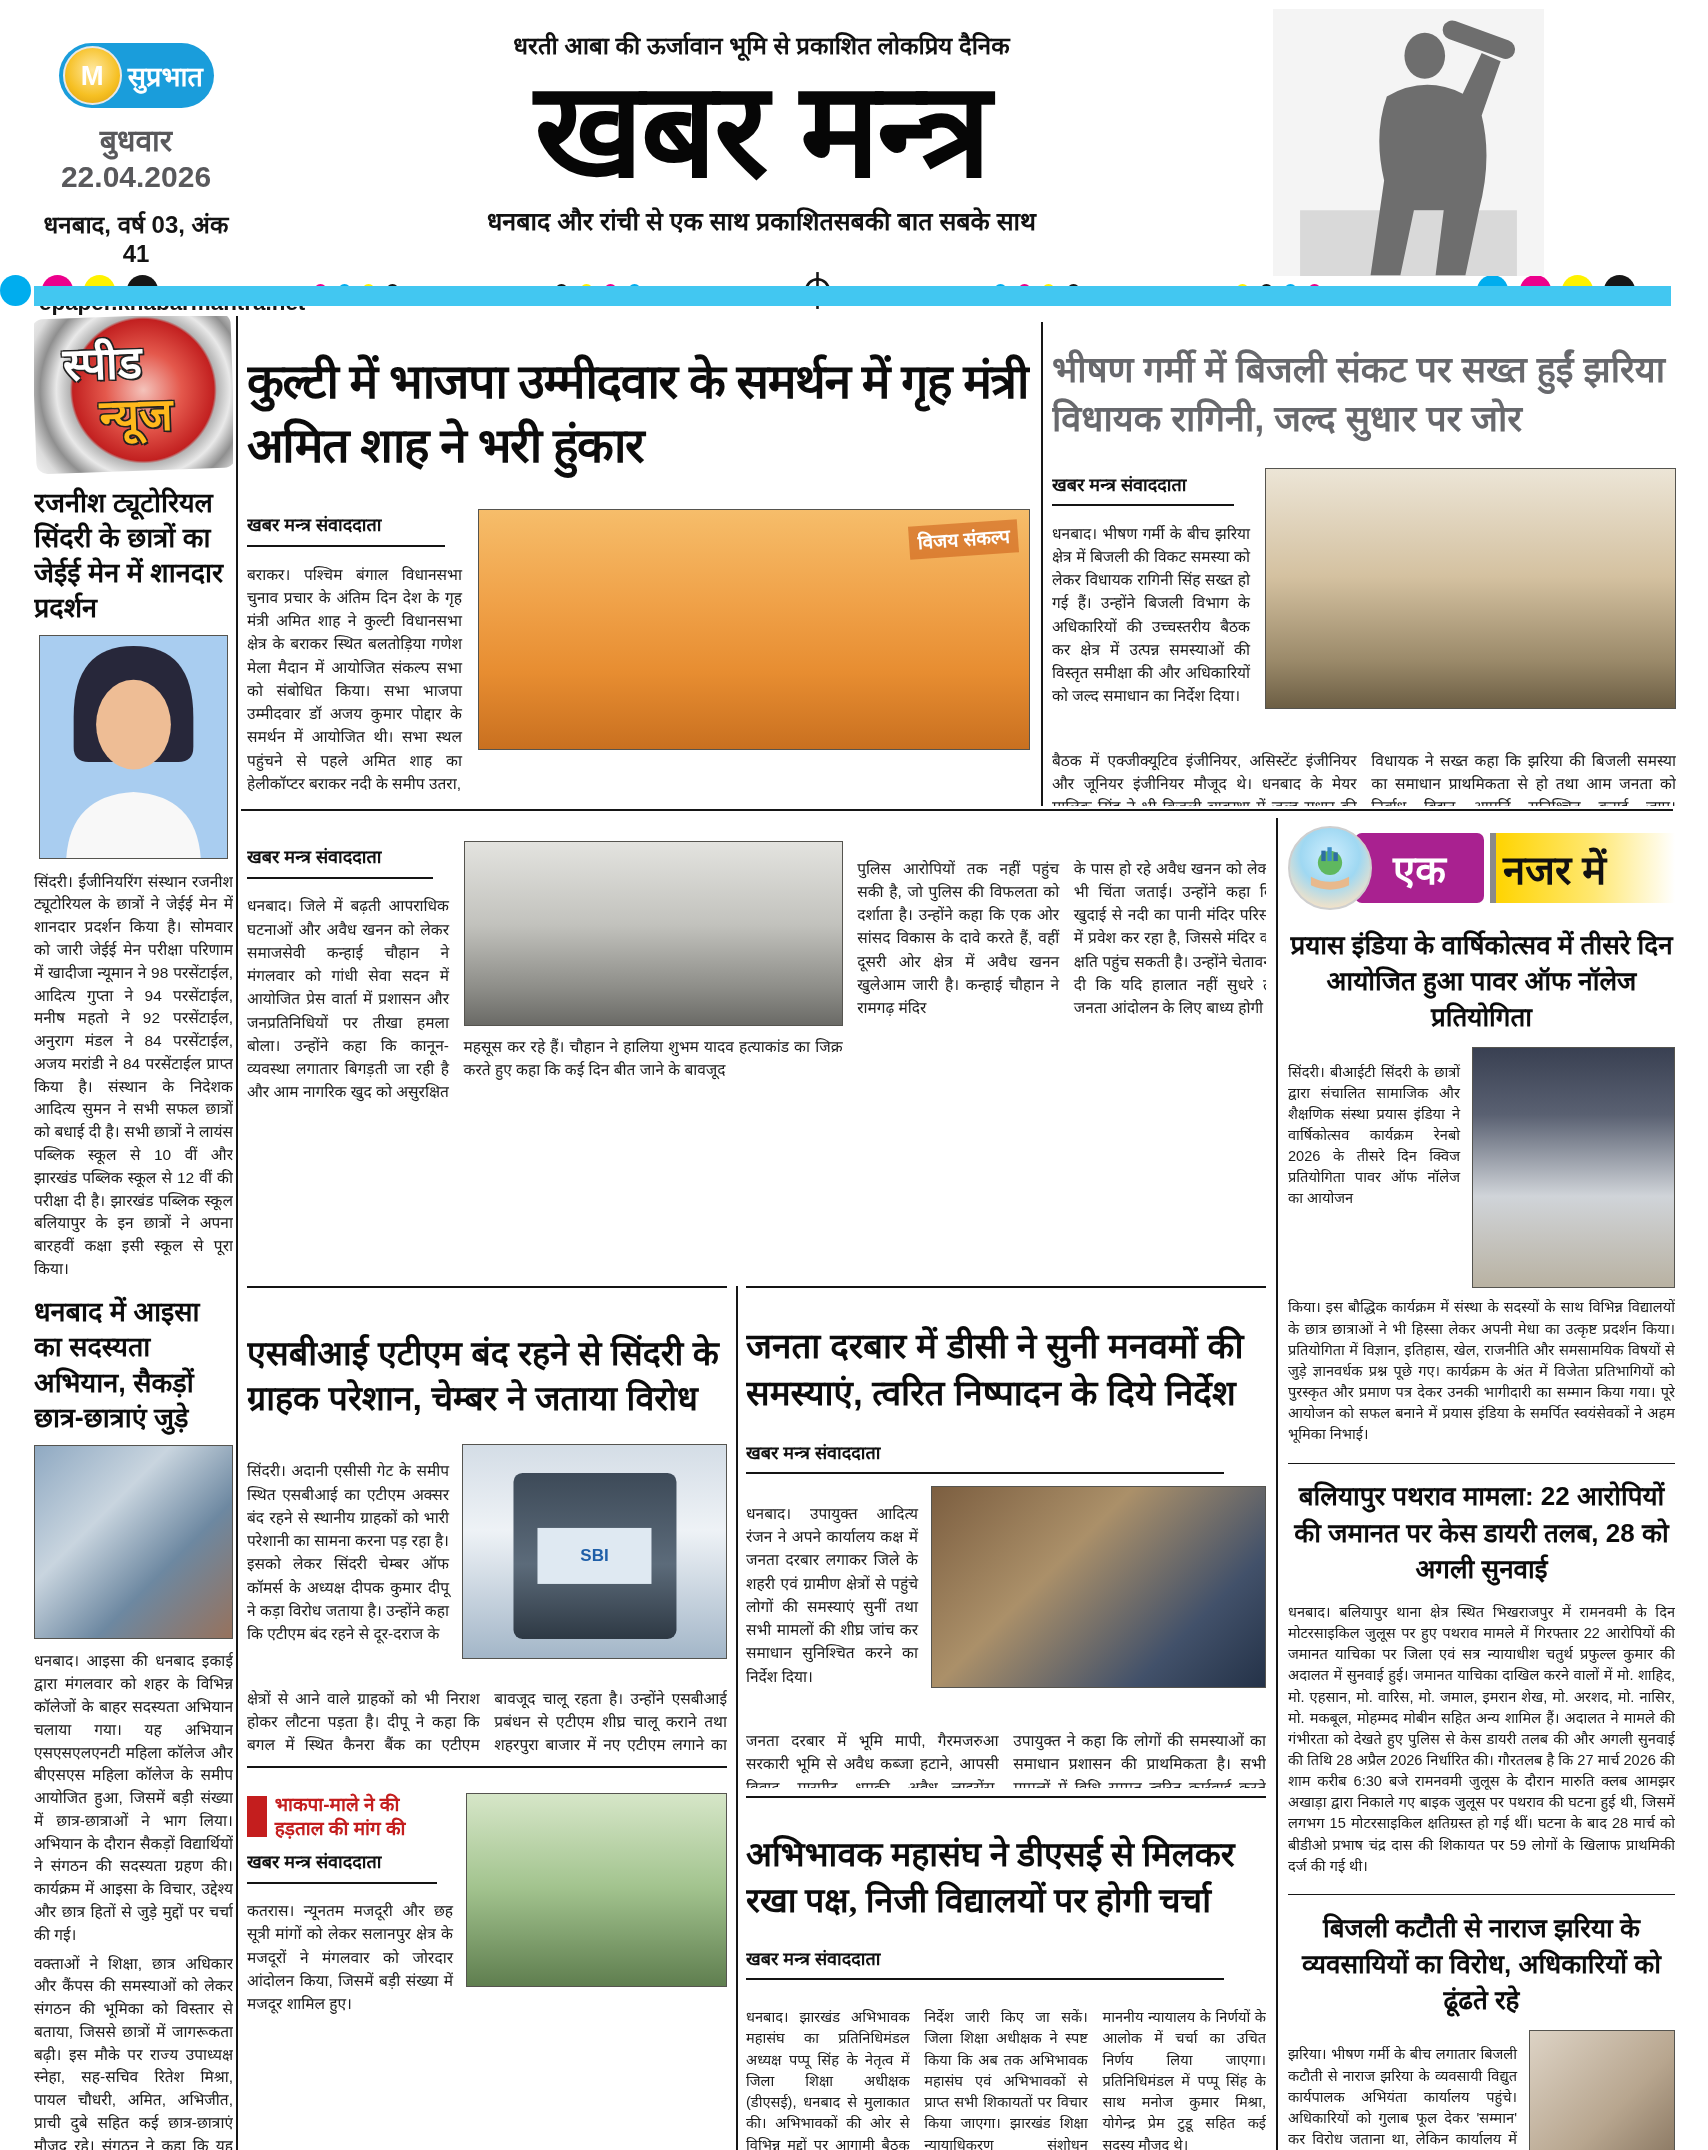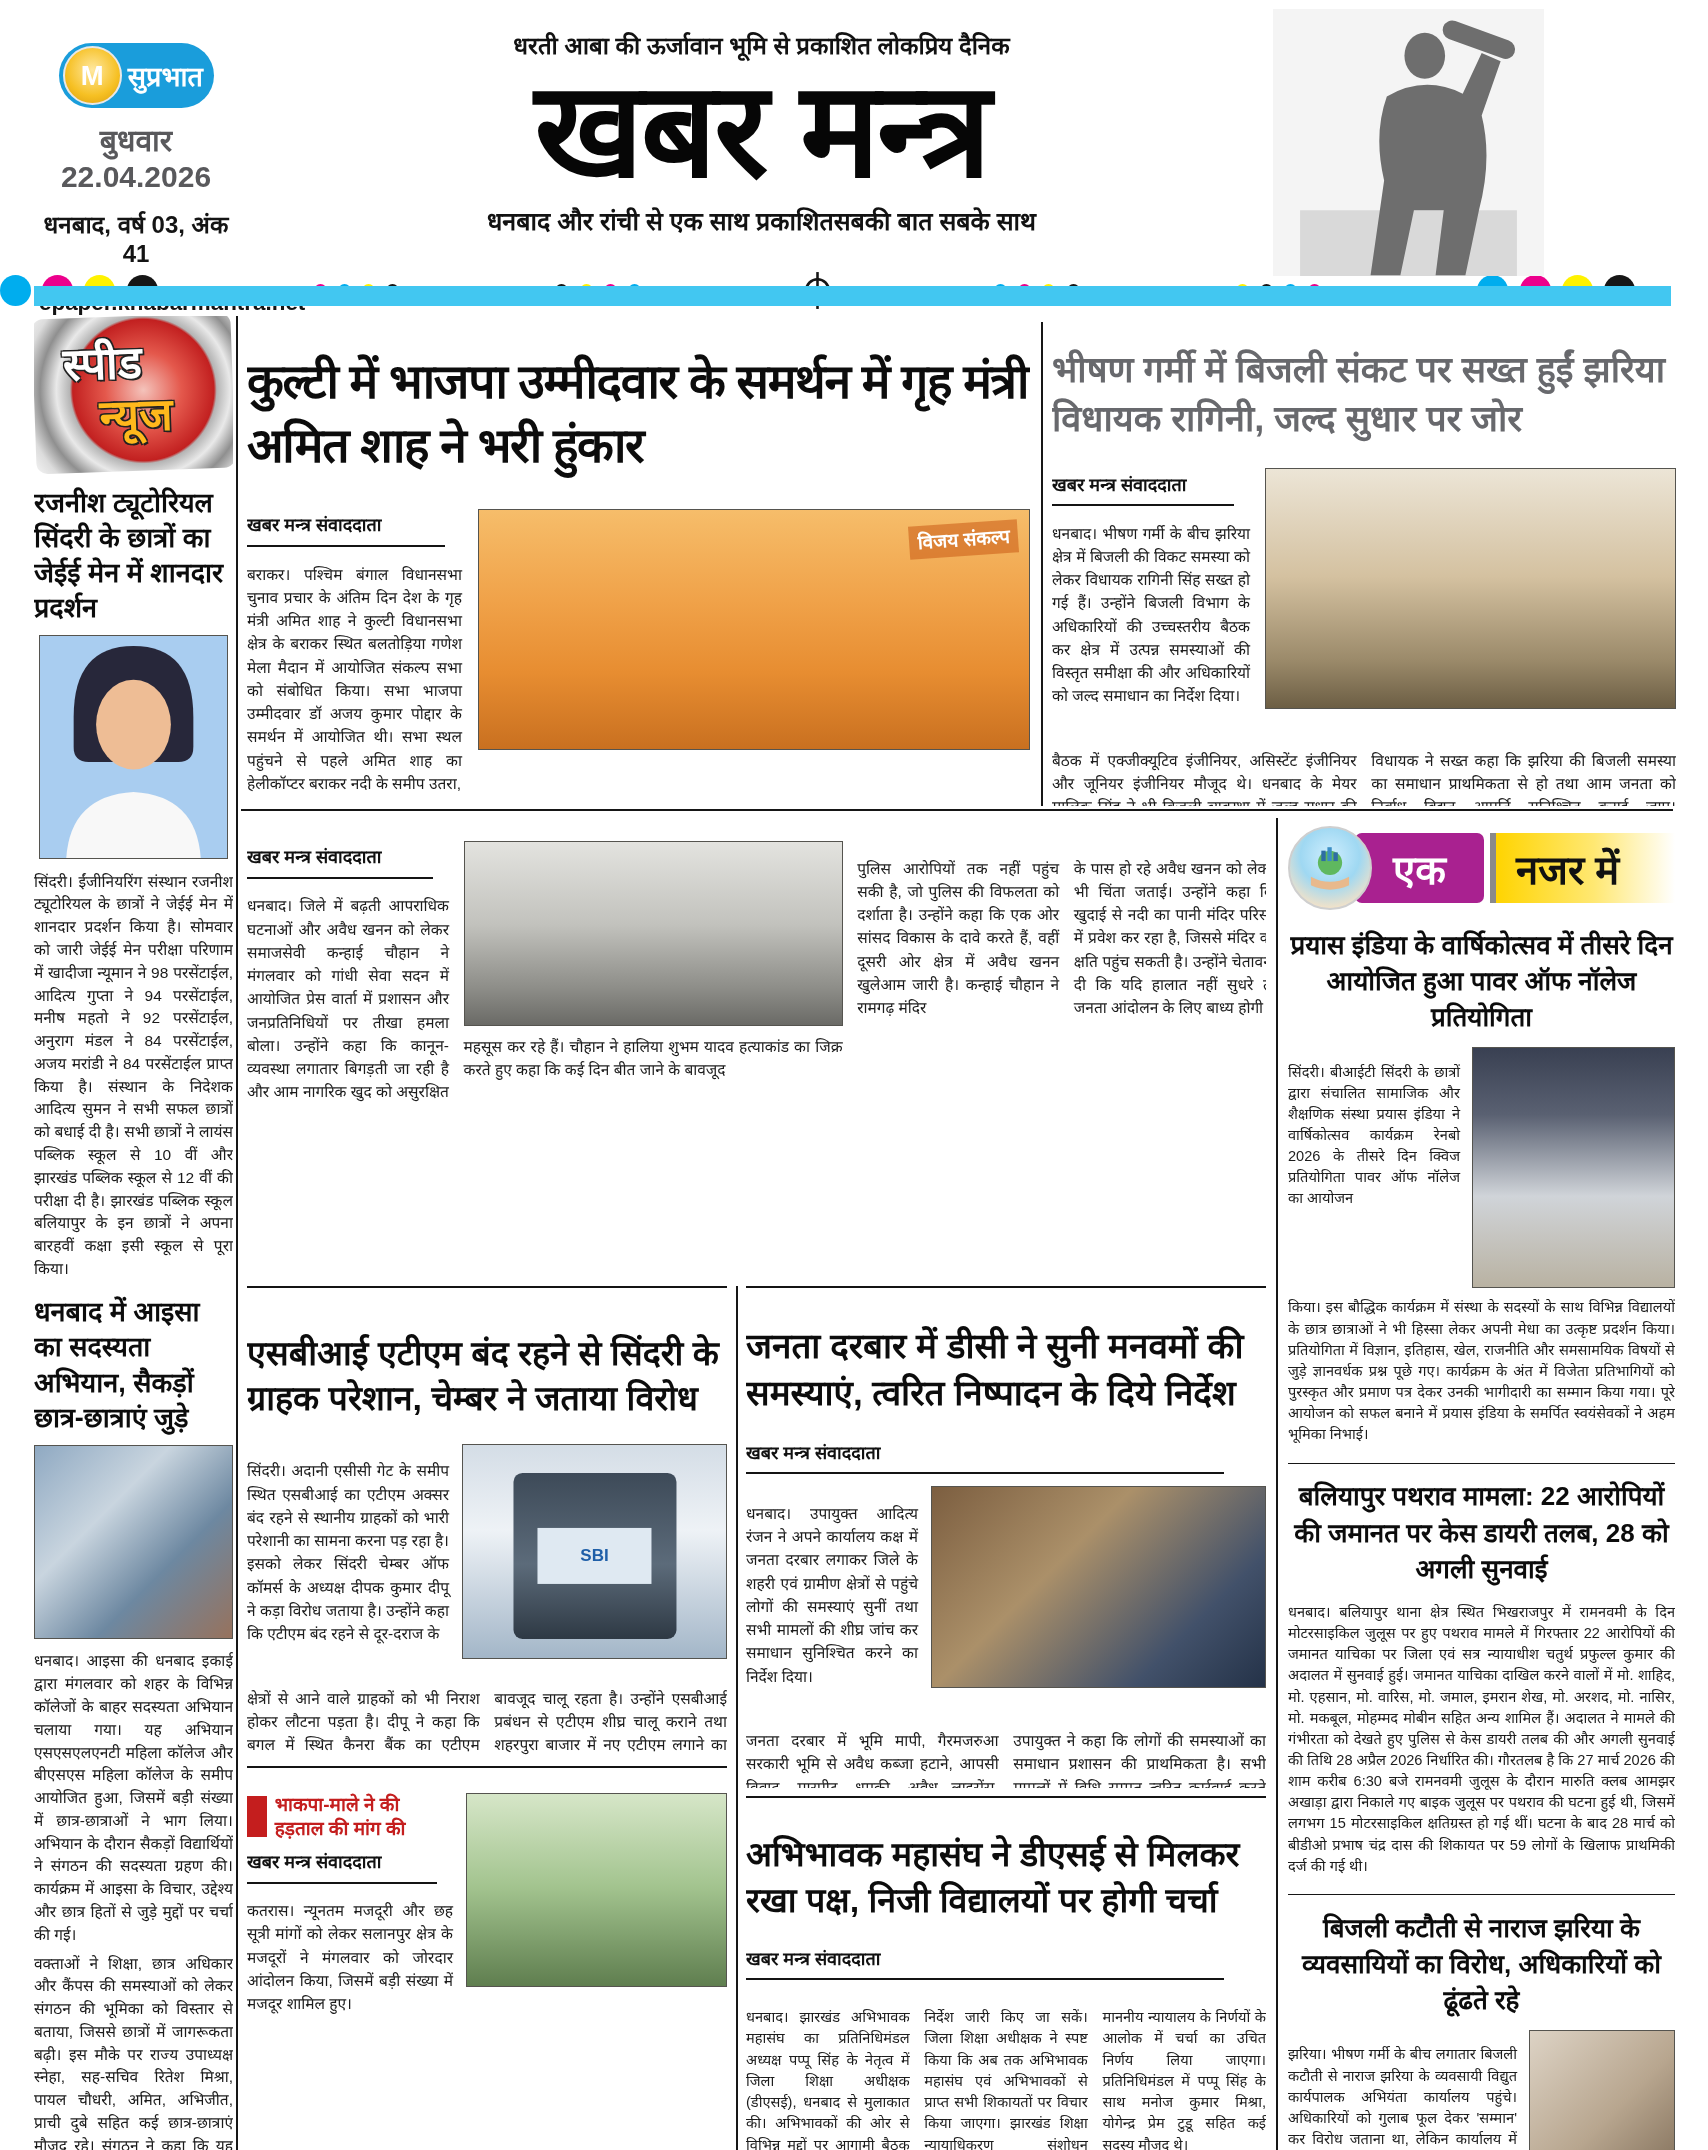--- a/index.html
+++ b/index.html
@@ -69,21 +69,21 @@
   
   #right-col{left:1288px;top:818px;width:387px;height:1845px;overflow:hidden;}
   #right-col .body-t{font-size:14.6px;line-height:1.45;}
   .ekheader{display:flex;align-items:center;height:88px;margin-top:6px;}
   .ek-icon{width:80px;height:80px;border-radius:50%;flex:none;border:2.2px solid #cfcfcf;
            background:radial-gradient(circle at 50% 35%,#cfeefe 0%,#9fd8f2 45%,#f3e2c8 80%);
            display:flex;align-items:center;justify-content:center;z-index:2;}
   .ek-box{width:129px;height:70px;flex:none;background:#a92190;border-radius:6.9px;margin-left:-17px;
           display:flex;align-items:center;justify-content:center;color:#fff;font-weight:bold;font-size:40px;z-index:1;}
   .ek-bar{flex:1;height:70px;margin-left:6px;background:linear-gradient(90deg,#ffd400 0%,#ffe873 55%,#ffffff 100%);
-          display:flex;align-items:center;font-weight:bold;font-size:40px;color:#111;padding-left:20px;
+          display:flex;align-items:center;font-weight:bold;font-size:40px;color:#111;padding-left:7px;
           border-left:6px solid #8a8a8a;}
   .rc-hl{font-size:26px;line-height:1.4;font-weight:bold;color:#0c0c0c;text-align:center;margin:14.6px 0 11.2px;}
   .rc-rule{border-top:1.7px solid #161616;margin:17px 0 2.6px;}
   .prayas-row{display:flex;gap:12px;}
   .prayas-txt{width:172px;flex:none;}
   .prayas-photo{flex:1;height:241px;background:linear-gradient(180deg,#394052 0%,#5a6172 28%,#d0d4d9 62%,#b9b2a2 100%);}
   .bijli-row{display:flex;gap:12px;margin-bottom:7.7px;}
   .bijli-txt{flex:1;}
   .bijli-photo{width:146px;flex:none;height:185px;background:linear-gradient(135deg,#ddd3c5 0%,#b8a68f 50%,#74614c 100%);}
   
@@ -107,21 +107,21 @@
   
   #story-majdoori{left:247px;top:1766px;width:480px;height:416px;border-top:2.2px solid #141414;padding-top:10.3px;box-sizing:border-box;overflow:hidden;}
   #story-majdoori .hl{font-size:37px;line-height:1.3;}
   .maj-main{display:flex;gap:13px;margin-top:14.6px;}
   .maj-left{width:206px;flex:none;}
   .maj-kicker{display:flex;align-items:center;gap:7.7px;margin-bottom:8.6px;}
   .maj-kicker-box{width:20px;height:41px;background:#c41e1e;flex:none;}
   .maj-kicker-txt{color:#c41e1e;font-weight:bold;font-size:19px;line-height:1.25;}
   .maj-photo{flex:1;height:194px;background:linear-gradient(180deg,#d6e6c8 0%,#a3c48f 48%,#5f7e4f 100%);}
   #story-abhibhavak{left:746px;top:1796px;width:520px;height:374px;border-top:2.2px solid #141414;padding-top:11.2px;box-sizing:border-box;overflow:hidden;}
-  #story-abhibhavak .hl{font-size:34px;line-height:1.34;}
+  #story-abhibhavak .hl{font-size:34px;line-height:1.34;font-family:Liberation Serif, serif;}
   #story-abhibhavak .body-t{font-size:14.6px;line-height:1.46;}
   
   #footer{left:37px;top:2678px;width:1635px;height:47px;display:flex;align-items:center;justify-content:space-between;}
   .reg-group{display:flex;gap:11.2px;align-items:center;}
   .dot{border-radius:50%;}
   .dot.big{width:31px;height:31px;}
   .dot.small{width:13px;height:13px;}
   .c{background:#00adee;} .m{background:#ec008c;} .y{background:#fff200;} .k{background:#161616;}
   .crosshair{width:41px;height:41px;}
 </style>

